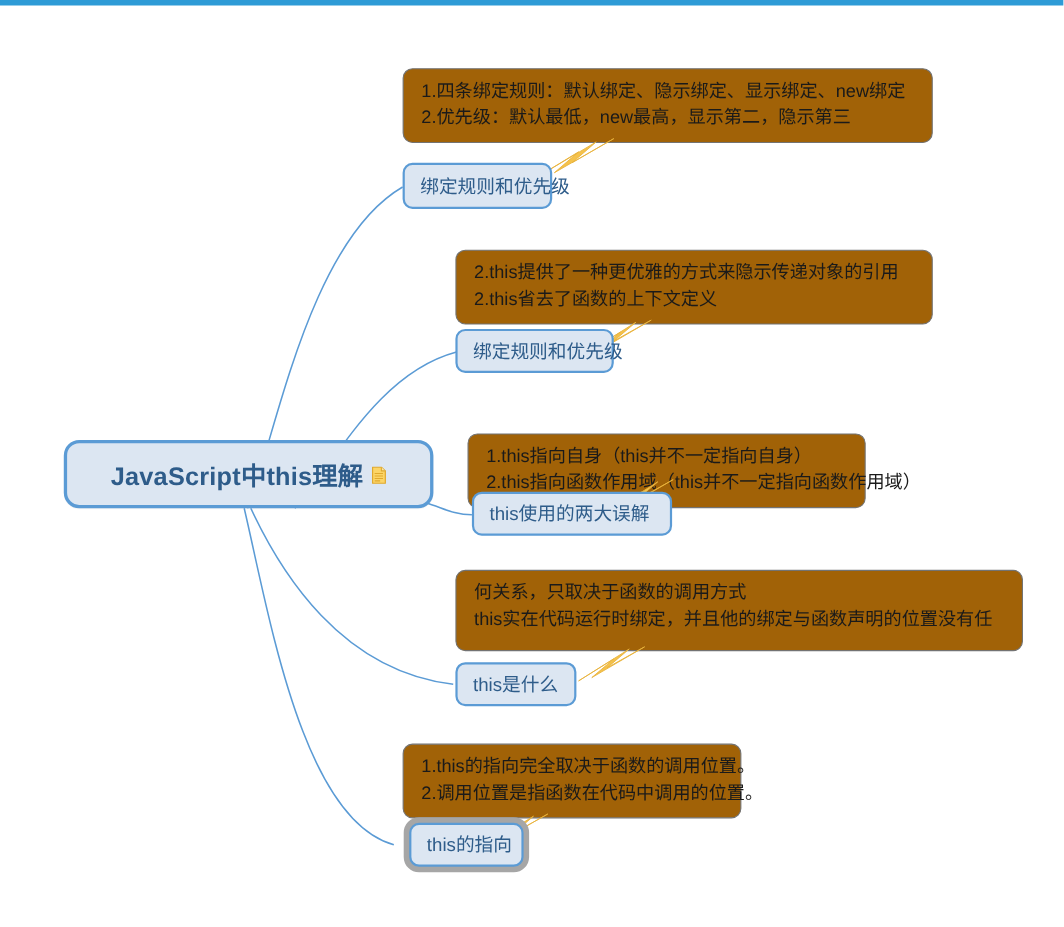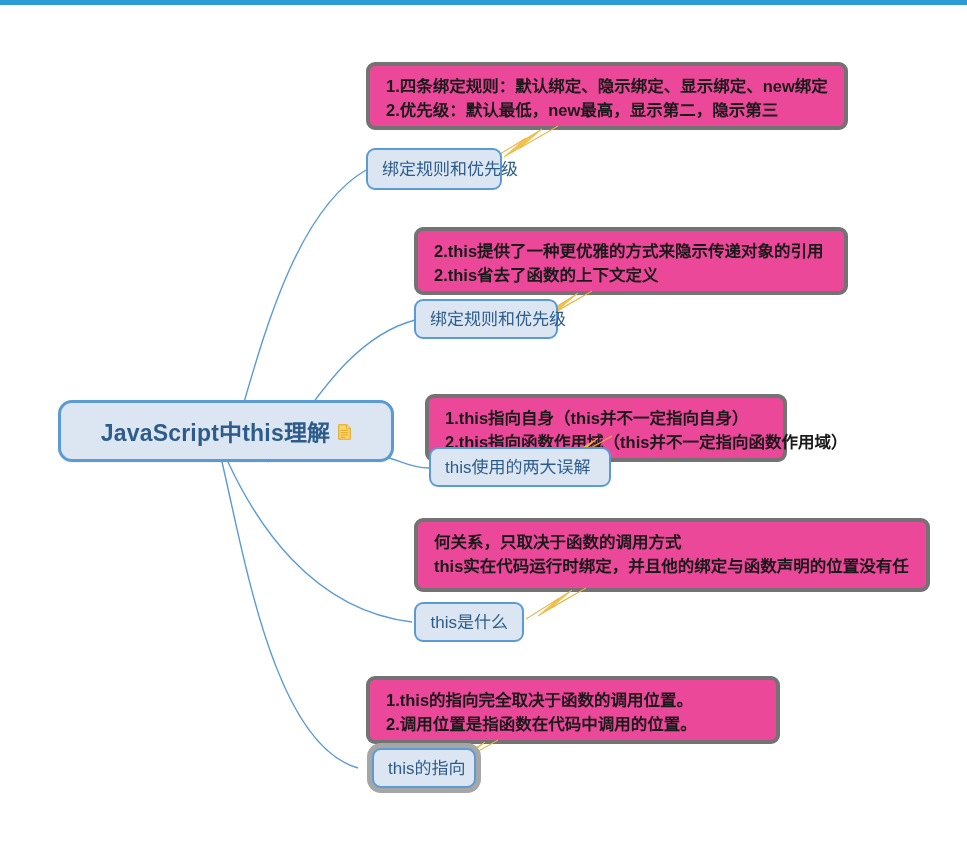--- a/index.html
+++ b/index.html
@@ -94,25 +94,24 @@
   
   .branch-node.selected {
     box-shadow: 0 0 0 5px #A6A6A6;
     border-radius: 9px;
   }
 
   
   .note-box {
     position: absolute;
     box-sizing: border-box;
-    background: #ec4899;
-    border: 4px solid #737373;
+    background: #a16207;
+    border: 1px solid #737373;
     border-radius: 9px;
     padding: 9px 14px 9px 16px;
-    font-weight: bold;
   }
   .note-line {
     color: #1A1A1A;
     font-size: 16.5px;
     line-height: 1.45;
     white-space: nowrap;
   }
 
   
   .note-tail {
@@ -186,25 +185,25 @@
     <span class="branch-label">this使用的两大误解</span>
   </div>
 
   <div class="note-box" style="left:414px; top:518px; width:516px; height:74px;">
     <div class="note-line">何关系，只取决于函数的调用方式</div>
     <div class="note-line">this实在代码运行时绑定，并且他的绑定与函数声明的位置没有任</div>
   </div>
   <svg class="note-tail" style="left:522px; top:586px;" width="66" height="36" viewBox="0 0 66 36" xmlns="http://www.w3.org/2000/svg">
     <path d="M64,2 L16,30 L36,13 L4,33 L50,4 L30,21 Z" fill="#F5C24A" stroke="#E8B33C" stroke-width="0.8" stroke-linejoin="round"></path>
   </svg>
-  <div class="branch-node" style="left:414px; top:602px; width:110px; height:40px;justify-content:flex-end;">
+  <div class="branch-node" style="left:414px; top:602px; width:110px; height:40px;">
     <span class="branch-label">this是什么</span>
   </div>
 
-  <div class="note-box" style="left:366px; top:676px; width:414px; height:68px;">
+  <div class="note-box" style="left:366px; top:676px; width:308px; height:68px;">
     <div class="note-line">1.this的指向完全取决于函数的调用位置。</div>
     <div class="note-line">2.调用位置是指函数在代码中调用的位置。</div>
   </div>
   <svg class="note-tail" style="left:438px; top:738px;" width="62" height="34" viewBox="0 0 62 34" xmlns="http://www.w3.org/2000/svg">
     <path d="M60,2 L14,28 L33,12 L3,31 L47,4 L28,20 Z" fill="#F5C24A" stroke="#E8B33C" stroke-width="0.8" stroke-linejoin="round"></path>
   </svg>
   <div class="branch-node selected" style="left:372px; top:748px; width:104px; height:40px;">
     <span class="branch-label">this的指向</span>
   </div>
 

